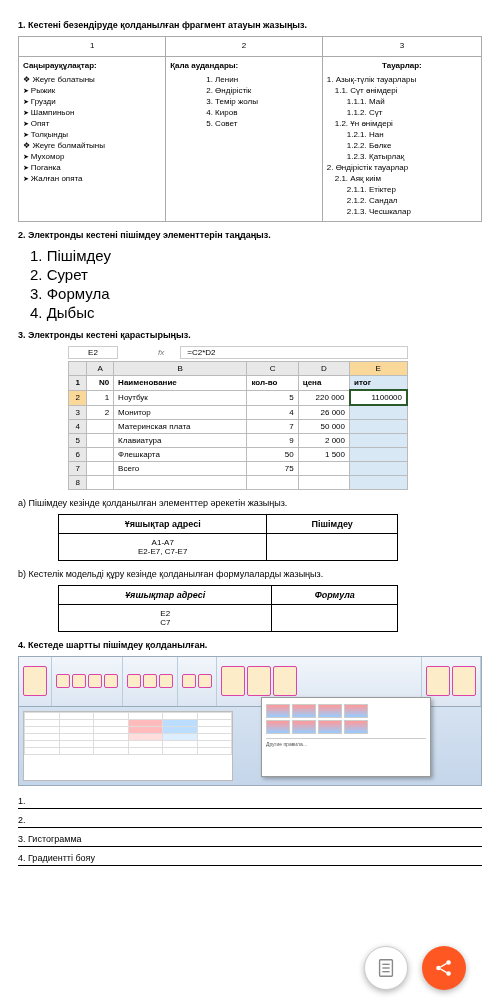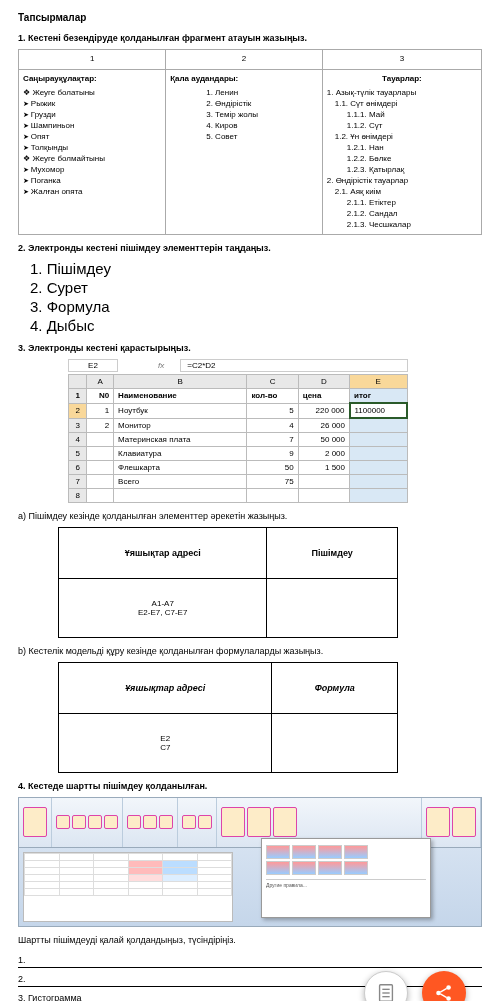--- a/index.html
+++ b/index.html
@@ -38,25 +38,25 @@
     
     .excel-table { border-collapse: collapse; width: 100%; font-size: 8px; }
     .excel-table th { background: #e8e8e8; border: 1px solid #bbb; padding: 2px; font-weight: normal; text-align: center; }
     .excel-table td { border: 1px solid #bbb; padding: 2px 4px; }
     .excel-table .row-hdr { background: #e8e8e8; text-align: center; width: 18px; }
     .excel-table .sel-row .row-hdr { background: #f9d89a; }
     .excel-table .sel-cell { background: #fff; border: 2px solid #2a5a2a; }
     .col-a { width: 26px; text-align: right; }
     .col-b { width: 130px; }
     .col-c, .col-d { width: 50px; text-align: right; }
-    .col-e { width: 56px; text-align: left; background: #d9e8f5; }
+    .col-e { width: 56px; text-align: right; background: #d9e8f5; }
     .hdr-row td { font-weight: bold; }
     
     .ab-table { border-collapse: collapse; margin-left: 40px; width: 340px; font-size: 9px; }
-    .ab-table th, .ab-table td { border: 1px solid #000; padding: 20px 8px; text-align: center; }
+    .ab-table th, .ab-table td { border: 1px solid #000; padding: 4px 8px; text-align: center; }
     .ab-table td { font-weight: normal; }
     .ab-table .data-cell { text-align: center; font-size: 8px; margin-top: 10px; }
     
     .excel-app { width: 100%; height: 130px; background: linear-gradient(#dfe9f5, #c5d6ea); border: 1px solid #9ab; position: relative; font-size: 6px; }
     .ribbon { height: 50px; background: linear-gradient(#f2f6fb, #dce6f2); border-bottom: 1px solid #9ab; display: flex; }
     .ribbon-group { border-right: 1px solid #bcd; padding: 2px 4px; display: flex; flex-wrap: wrap; gap: 2px; align-items: center; }
     .rib-btn { width: 14px; height: 14px; background: #fdecc8; border: 1px solid #d4a; border-radius: 2px; }
     .rib-btn.lg { width: 24px; height: 30px; }
     .mini-sheet { position: absolute; left: 4px; top: 54px; width: 210px; height: 70px; background: #fff; border: 1px solid #bbb; }
     .mini-sheet table { width: 100%; border-collapse: collapse; font-size: 5px; }
@@ -71,21 +71,20 @@
     .float-btns { position: absolute; right: 16px; bottom: 10px; display: flex; gap: 14px; }
     .float-btn { width: 44px; height: 44px; border-radius: 50%; display: flex; align-items: center; justify-content: center; font-size: 20px; box-shadow: 0 2px 6px rgba(0,0,0,0.3); }
     .fb-doc { background: #fff; border: 1px solid #ccc; color: #666; }
     .fb-share { background: #ff5722; color: #fff; }
     .wrapper { position: relative; min-height: 980px; }
   </style>
 </head>
 <body>
 <div class="wrapper">
 
-<div class="title">Тапсырмалар</div>
 
 <div class="task-heading"><b>1. Кестені безендіруде қолданылған фрагмент атауын жазыңыз.</b></div>
 
 <table class="table1">
   <tbody>
         <tr>
     <th>1</th>
     <th>2</th>
     <th>3</th>
   </tr>
@@ -361,21 +360,20 @@
     <div class="popup-row">
           <div class="palette"></div>
           <div class="palette"></div>
           <div class="palette"></div>
           <div class="palette"></div>
         </div>
     <div style="border-top:1px solid #ccc;margin-top:4px;padding-top:2px;font-size:5px;color:#555">Другие правила...</div>
   </div>
 </div>
 
-<div class="task-heading">Шартты пішімдеуді қалай қолдандыңыз, түсіндіріңіз.</div>
 <div class="answer-lines">
   <div>1.</div>
   <div>2.</div>
   <div>3. Гистограмма</div>
   <div>4. Градиентті бояу</div>
 </div>
 
 <div class="float-btns">
   <div class="float-btn fb-doc">
     <svg width="22" height="22" viewBox="0 0 24 24">

